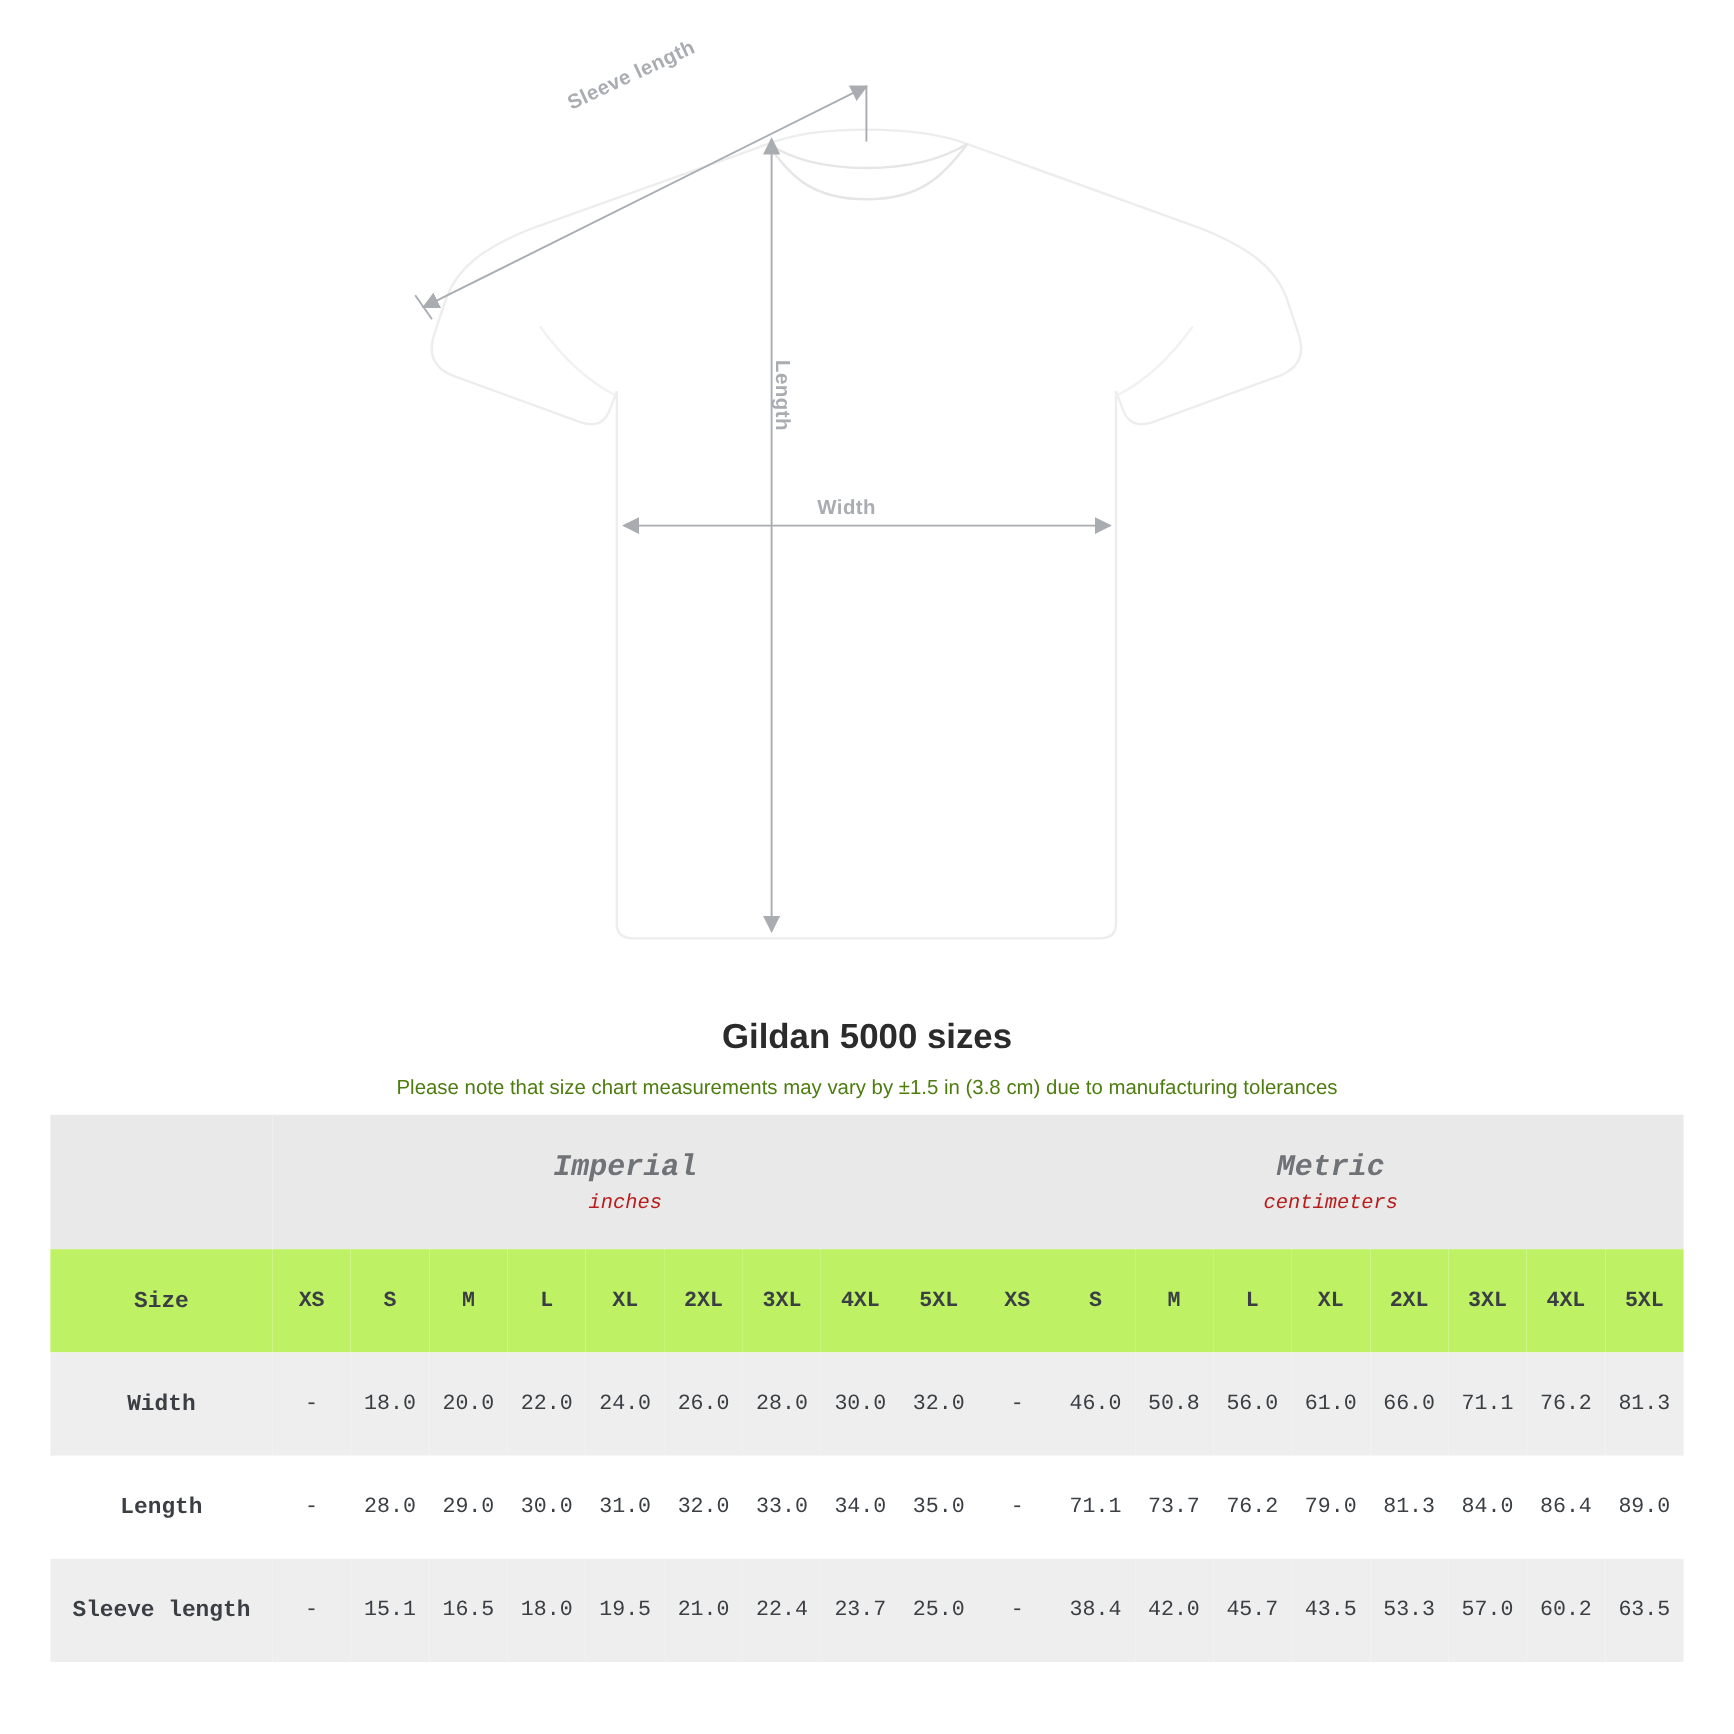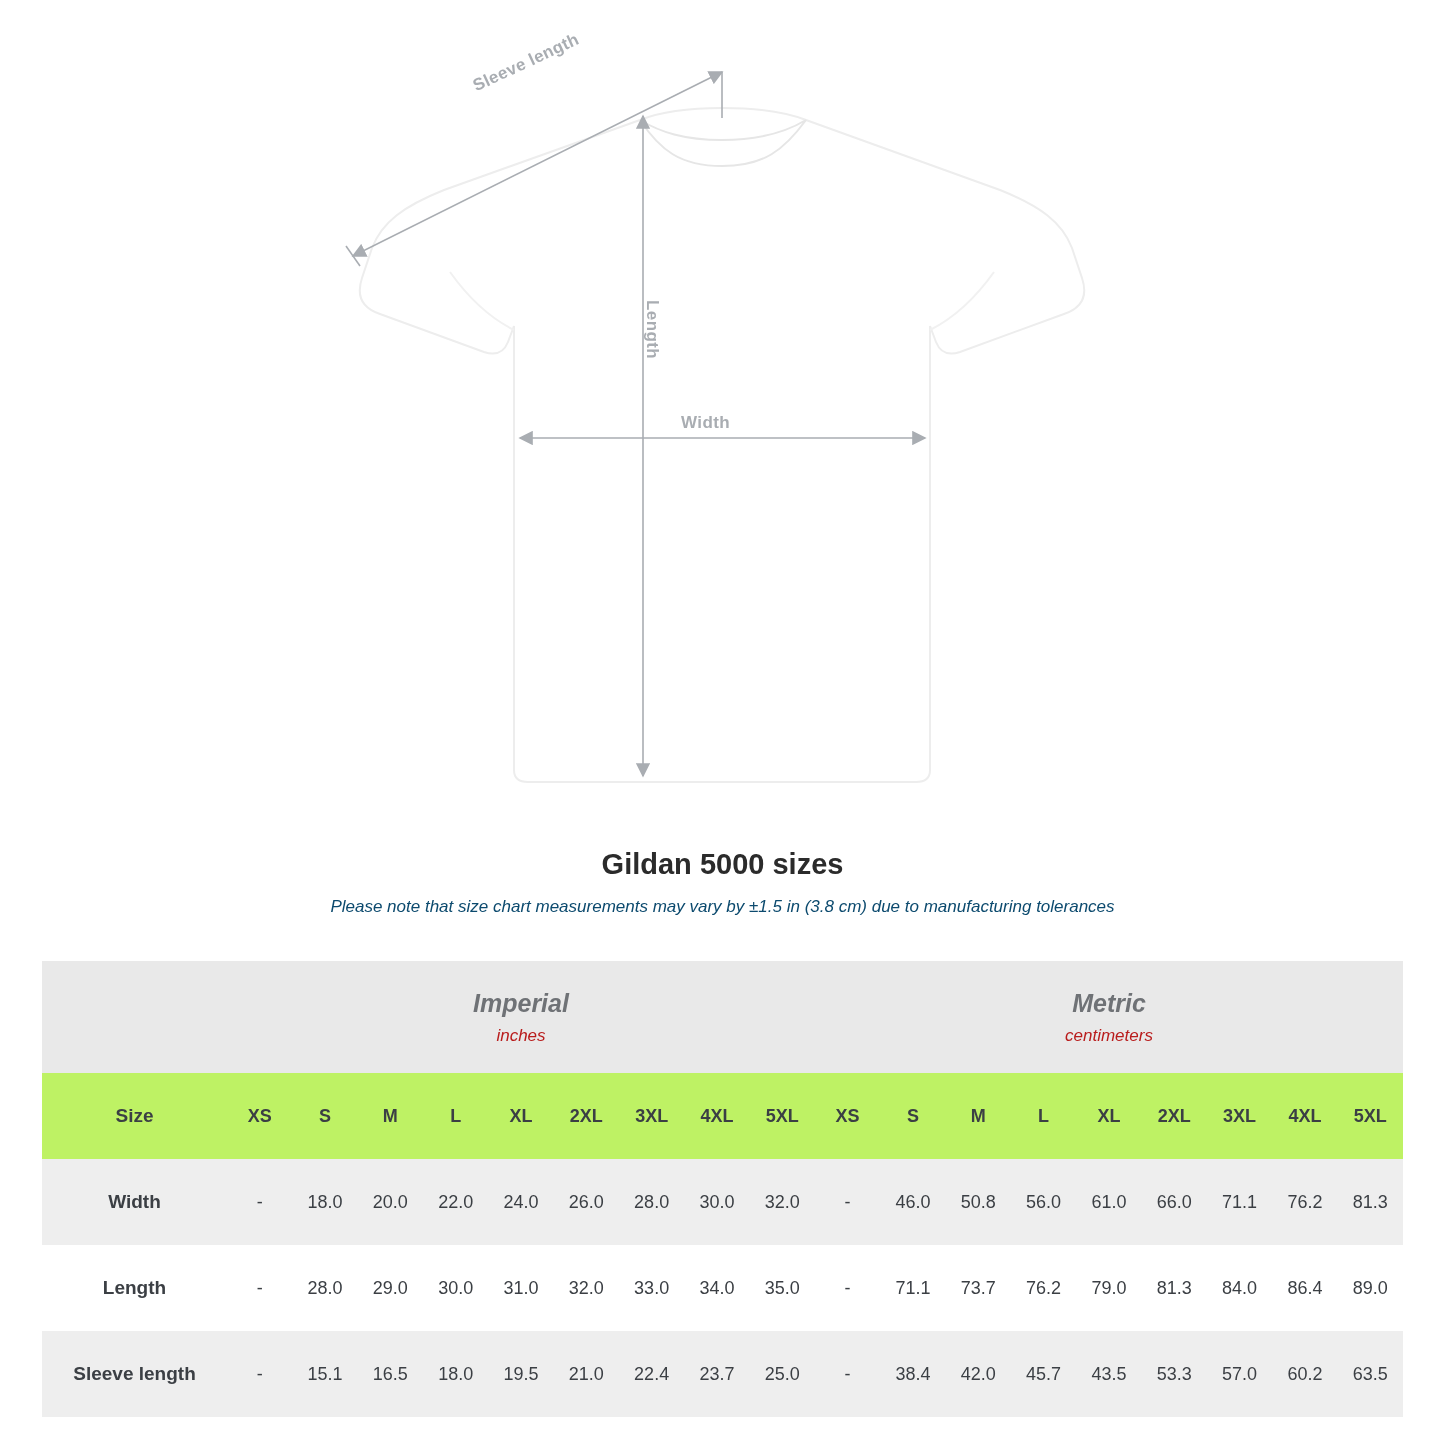--- a/index.html
+++ b/index.html
@@ -61,28 +61,28 @@
     margin-top: 28px;
   }
   .chart-title {
     font-size: 29px;
     font-weight: bold;
     color: #2b2b2b;
     margin: 0;
   }
   .chart-note {
     font-size: 17px;
-    font-style: italic;
-    color: #0c4a6e;
+    color: #4d7c0f;
     margin-top: 16px;
   }
 
   
   .table-wrap {
-    margin: 44px 42px 0 42px;
+    margin: 12px 42px 0 42px;
+    font-family: Liberation Mono, monospace;
   }
   table.size-table {
     border-collapse: collapse;
     width: 1361px;
     table-layout: fixed;
   }
   table.size-table td,
   table.size-table th {
     text-align: center;
     vertical-align: middle;

